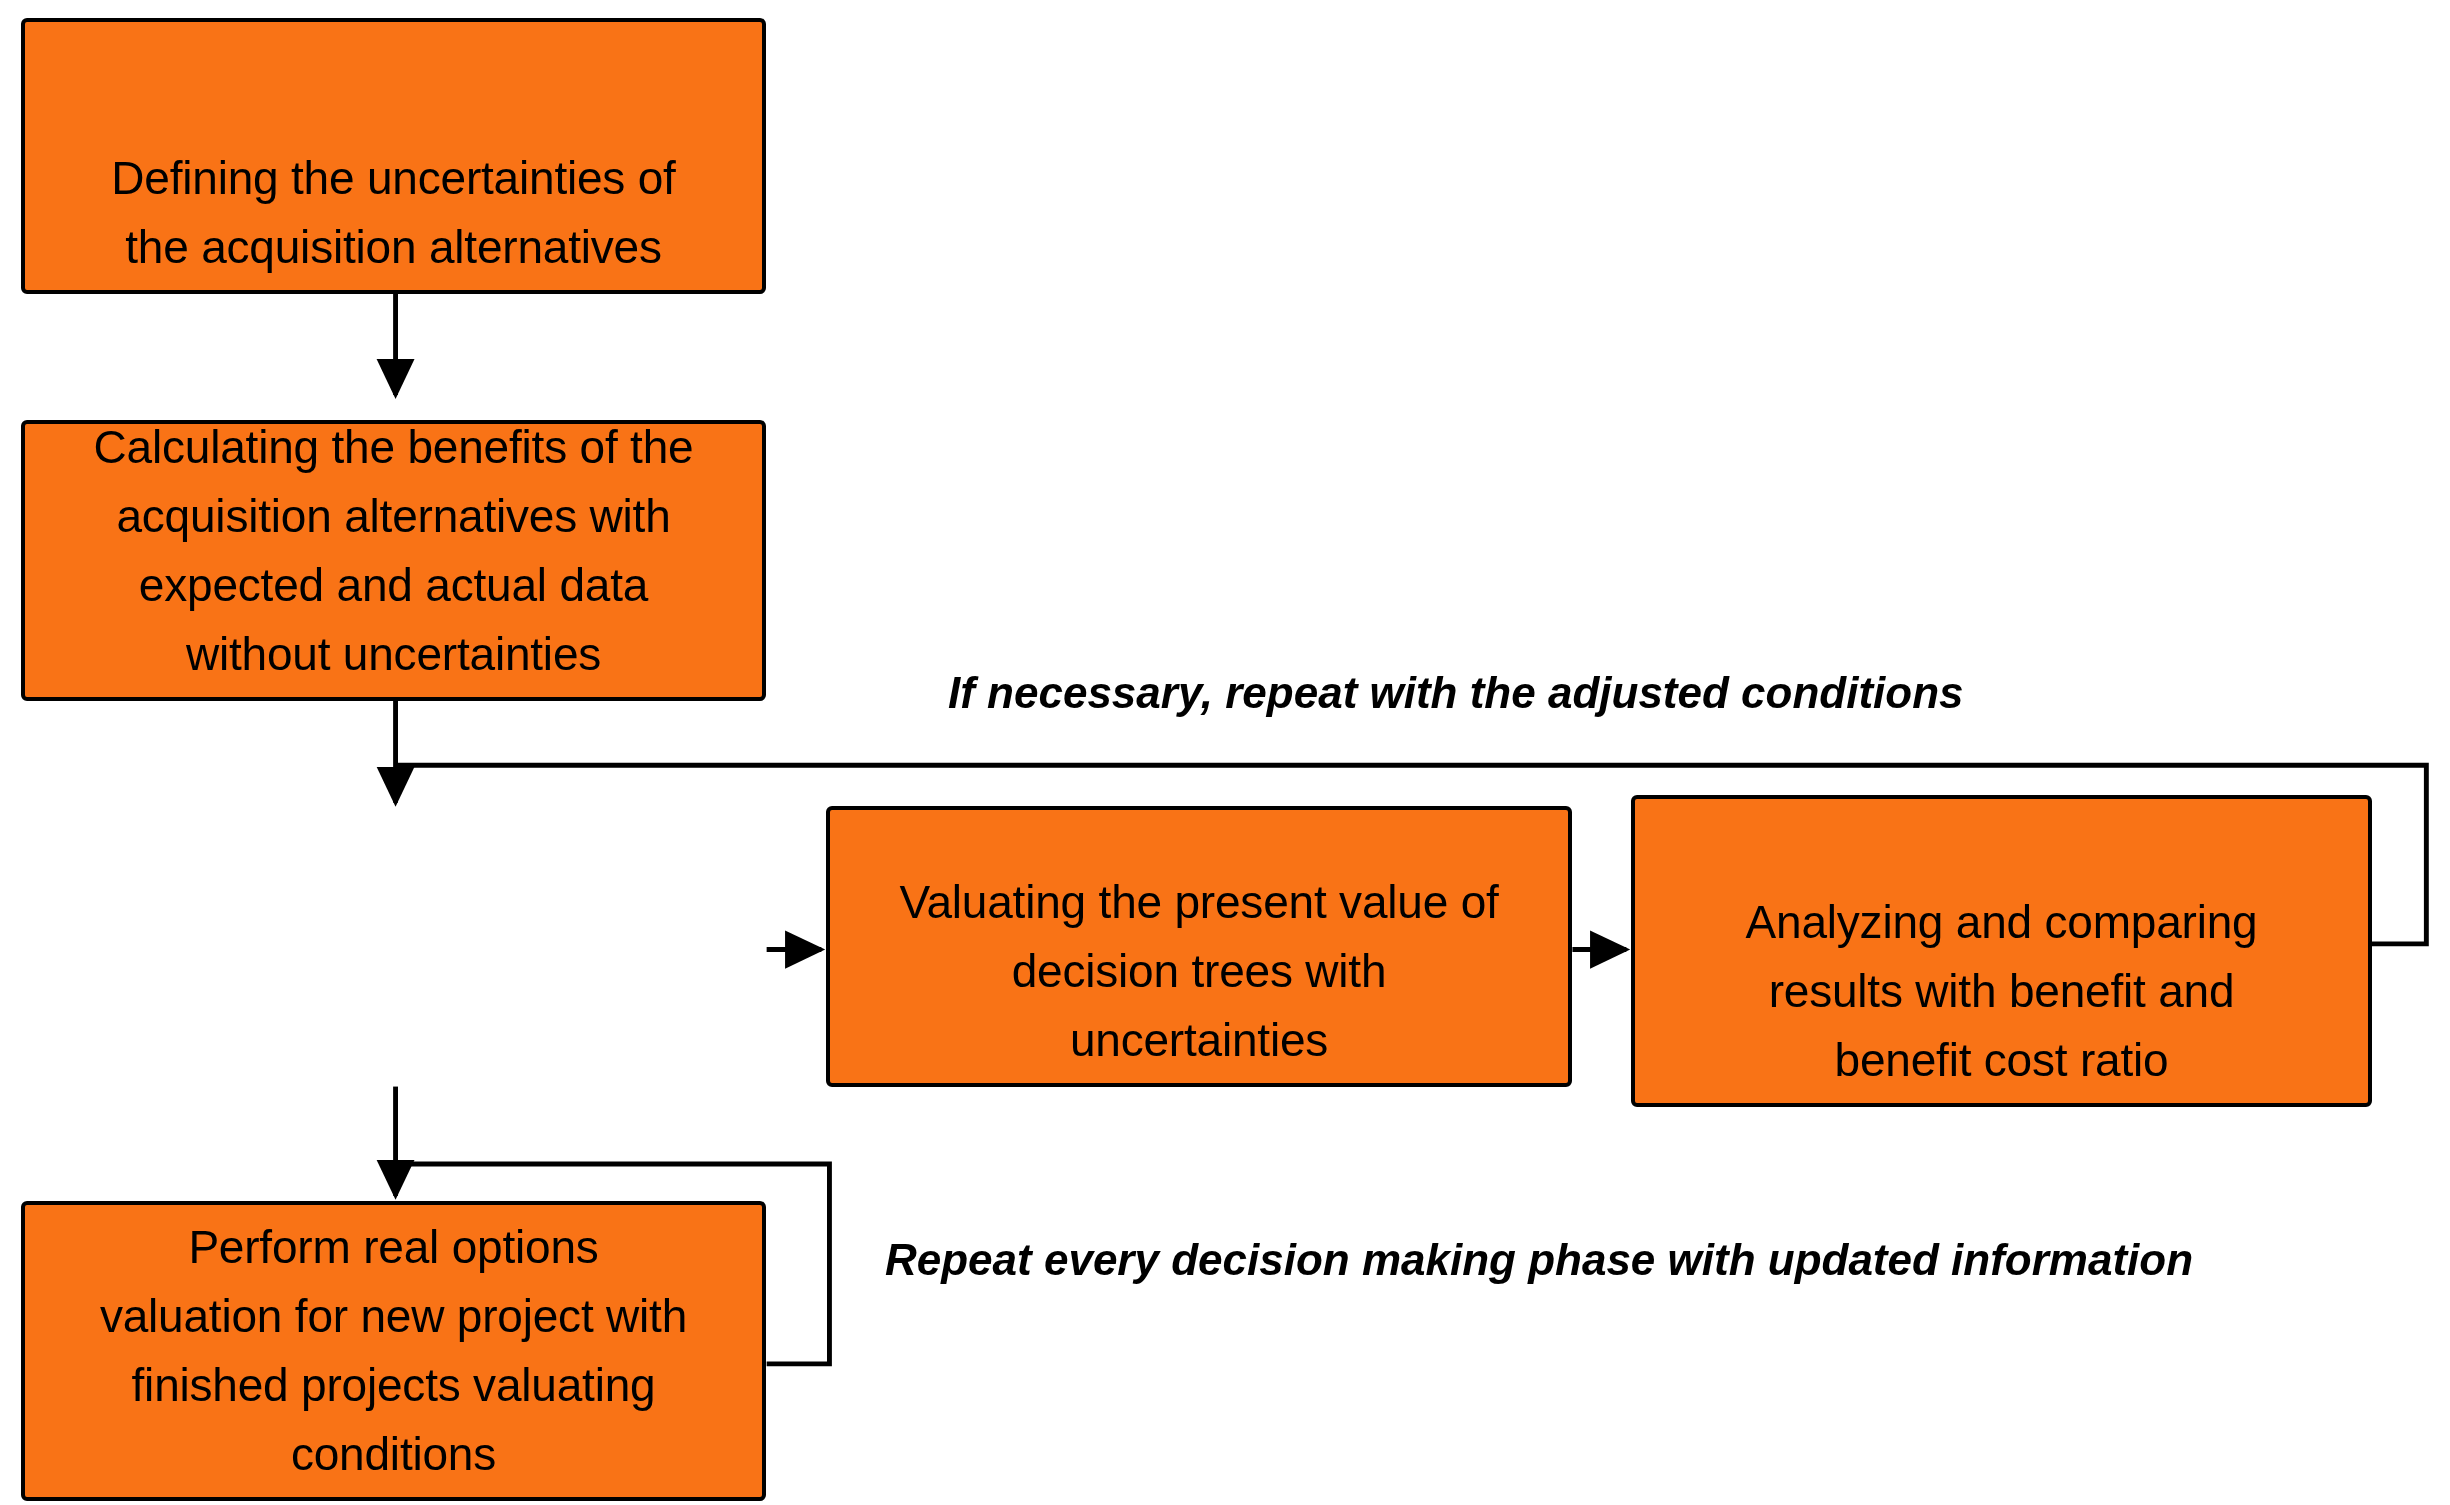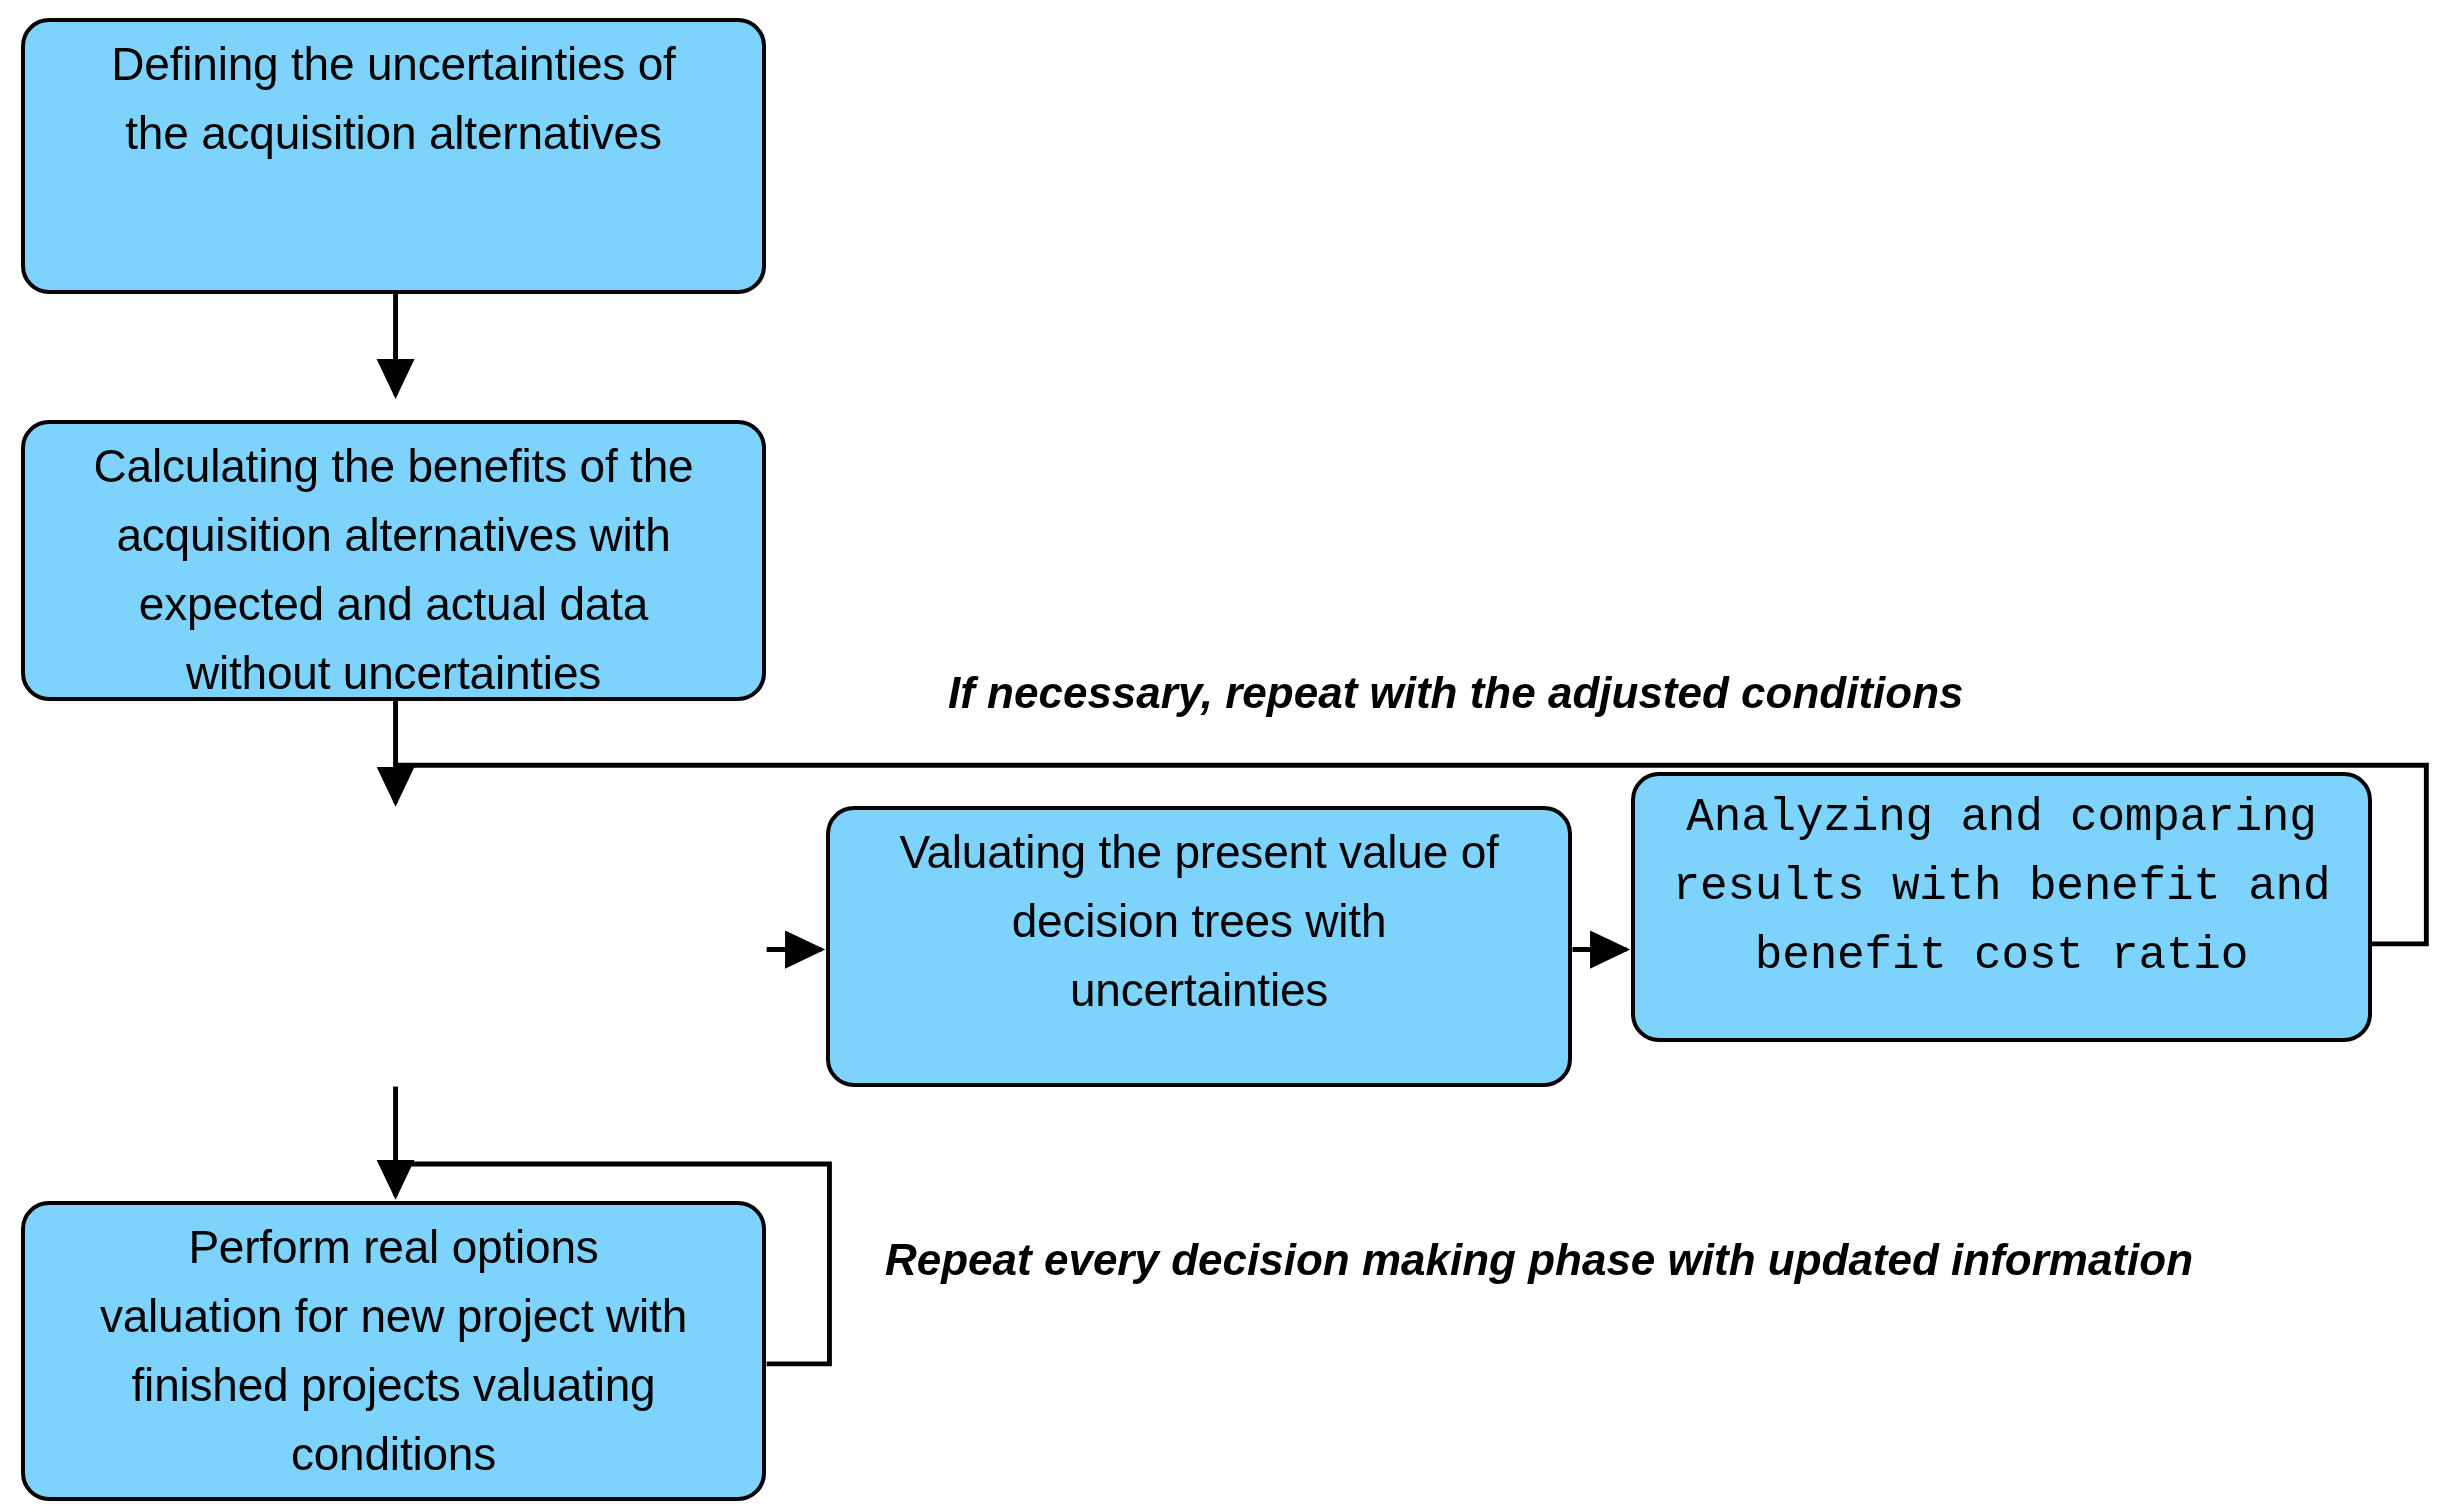--- a/index.html
+++ b/index.html
@@ -24,24 +24,24 @@
     left: 0;
     top: 0;
     width: 2450px;
     height: 1506px;
     pointer-events: none;
   }
   .node {
     position: absolute;
     box-sizing: border-box;
     border: 4.1px solid #000000;
-    border-radius: 28px;
-    background: #7dd3fc;
+    border-radius: 6px;
+    background: #f97316;
     display: flex;
-    align-items: flex-start;
+    align-items: flex-end;
     justify-content: center;
     text-align: center;
     padding: 8.2px 28px;
   }
   .node .node-label {
     display: block;
     font-size: 46px;
     line-height: 1.50;
     letter-spacing: -0.2px;
     white-space: pre-line;
@@ -55,21 +55,21 @@
     line-height: 1.2;
     color: #000000;
     white-space: nowrap;
     text-align: right;
   }
   
   #node-1 { left: 21px;   top: 18px;   width: 745px; height: 276px; }
   #node-2 { left: 21px;   top: 420px;  width: 745px; height: 281px; }
   #node-3 { left: 21px;   top: 807px;  width: 745px; height: 279px; }
   #node-4 { left: 826px; top: 806px;  width: 746px; height: 281px; padding-left: 28px; }
-  #node-5 { left: 1631px; top: 772px;  width: 741px; height: 270px; font-family: Liberation Mono, monospace; }
+  #node-5 { left: 1631px; top: 795px;  width: 741px; height: 312px; }
   #node-6 { left: 21px;   top: 1201px; width: 745px; height: 300px; }
   
   #loop-label-1 { left: 948px; top: 667px; }
   #loop-label-2 { left: 885px; top: 1234px; }
 </style>
 </head>
 <body>
 
 <div id="canvas">
 

